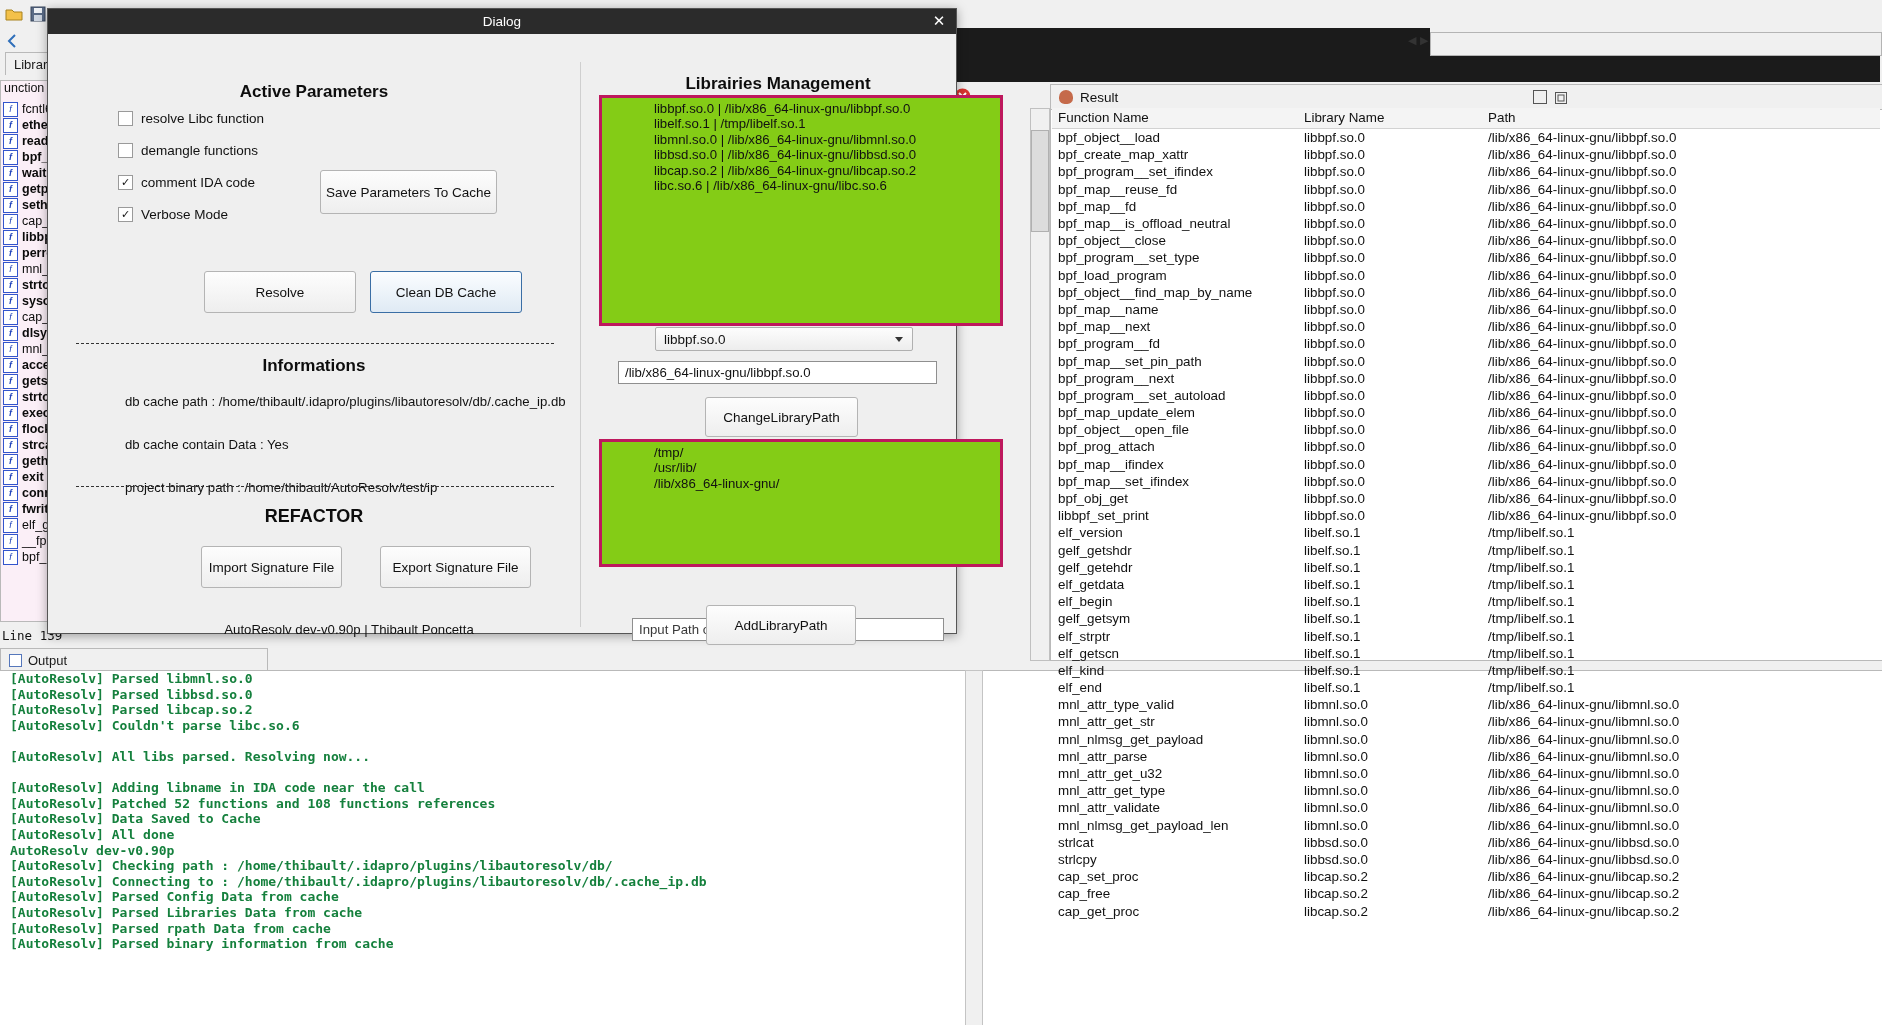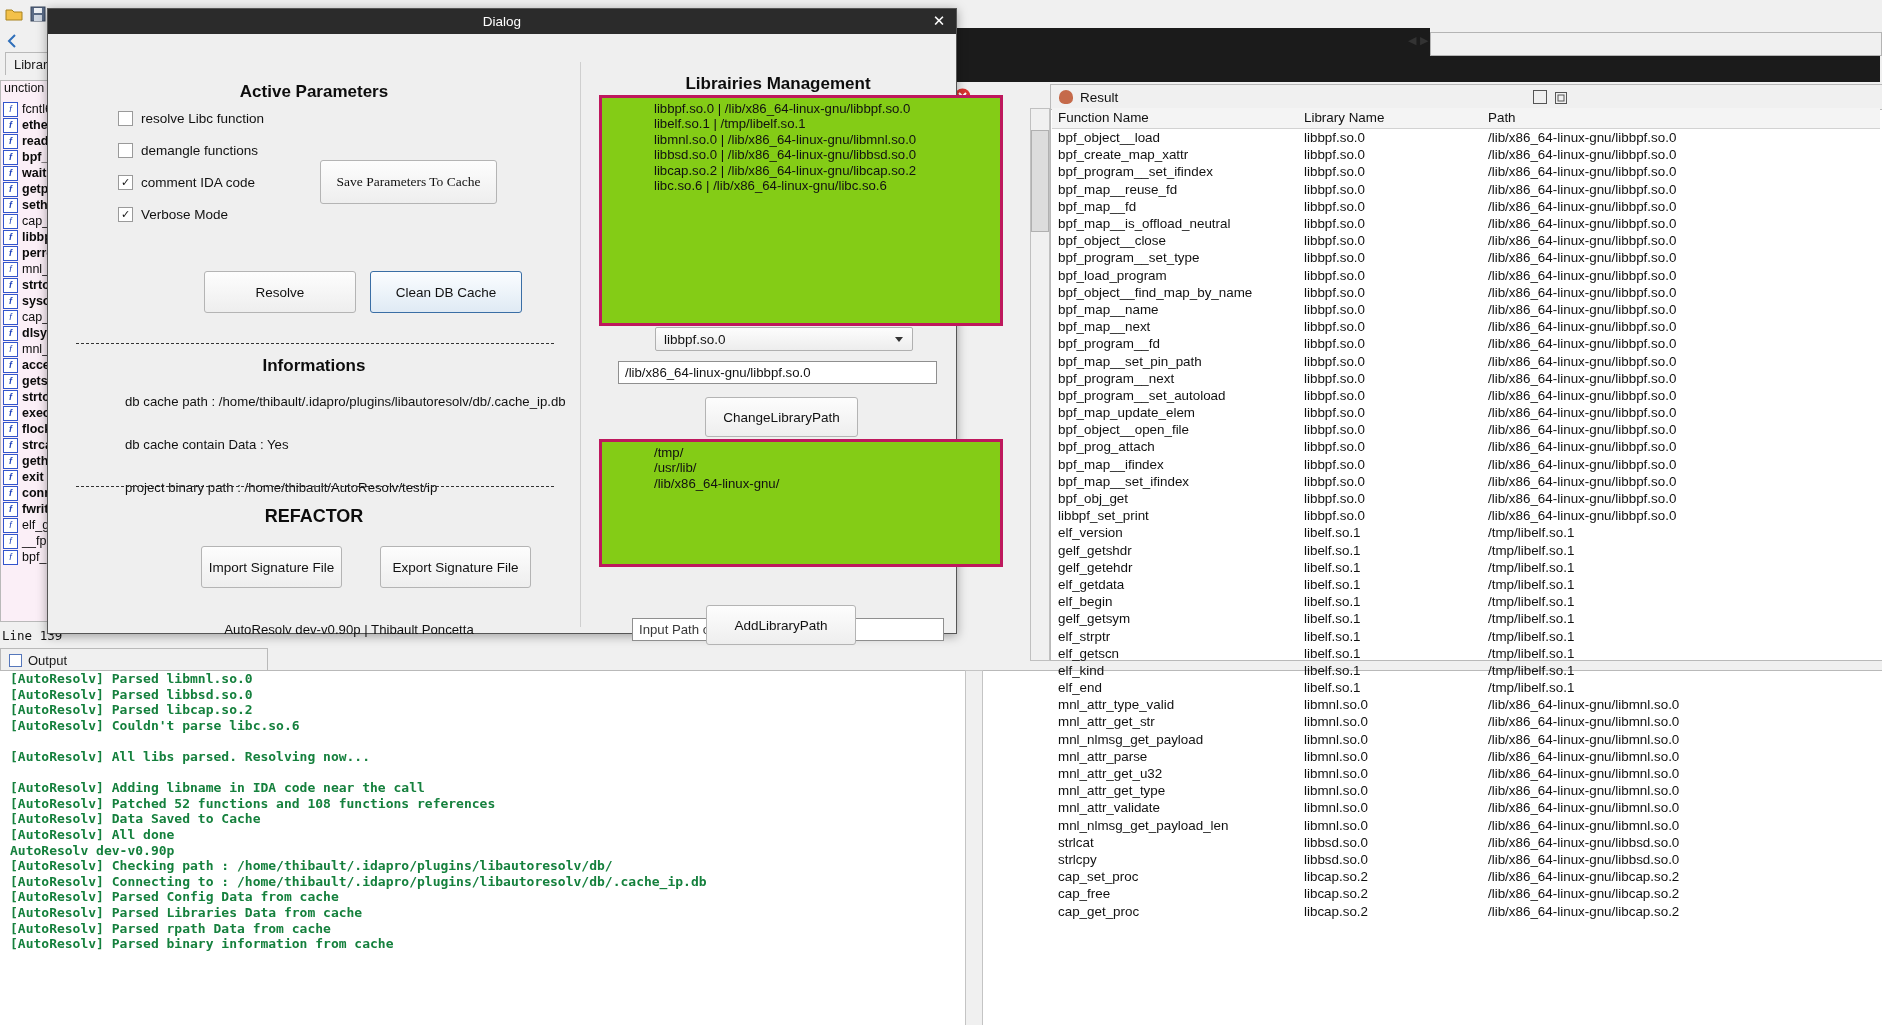--- a/index.html
+++ b/index.html
@@ -566,21 +566,21 @@
         <div class="chk-row">
           <span class="chk">✓</span>
           <span>comment IDA code</span>
         </div>
         <div class="chk-row">
           <span class="chk">✓</span>
           <span>Verbose Mode</span>
         </div>
       </div>
 
-    <div class="btn" style="position:absolute;left:272px;top:126px;width:175px;height:42px;font-family:Liberation Serif, serif;">Save Parameters To Cache</div>
+    <div class="btn" style="position:absolute;left:272px;top:136px;width:175px;height:42px;">Save Parameters To Cache</div>
 
     <div class="btn" style="position:absolute;left:156px;top:237px;width:150px;height:40px;">Resolve</div>
     <div class="btn focus" style="position:absolute;left:322px;top:237px;width:150px;height:40px;">Clean DB Cache</div>
 
     <hr class="hr-dash" style="position:absolute;left:28px;top:309px;width:478px;">
     <div class="sec-title" style="position:absolute;left:0;top:322px;width:532px;">Informations</div>
 
     <div style="position:absolute;left:77px;top:360px;width:470px;" id="info-list">
         <div class="info-line" style="margin-bottom: 28px;">db cache path :  /home/thibault/.idapro/plugins/libautoresolv/db/.cache_ip.db</div>
         <div class="info-line" style="margin-bottom: 28px;">db cache contain Data :  Yes</div>

